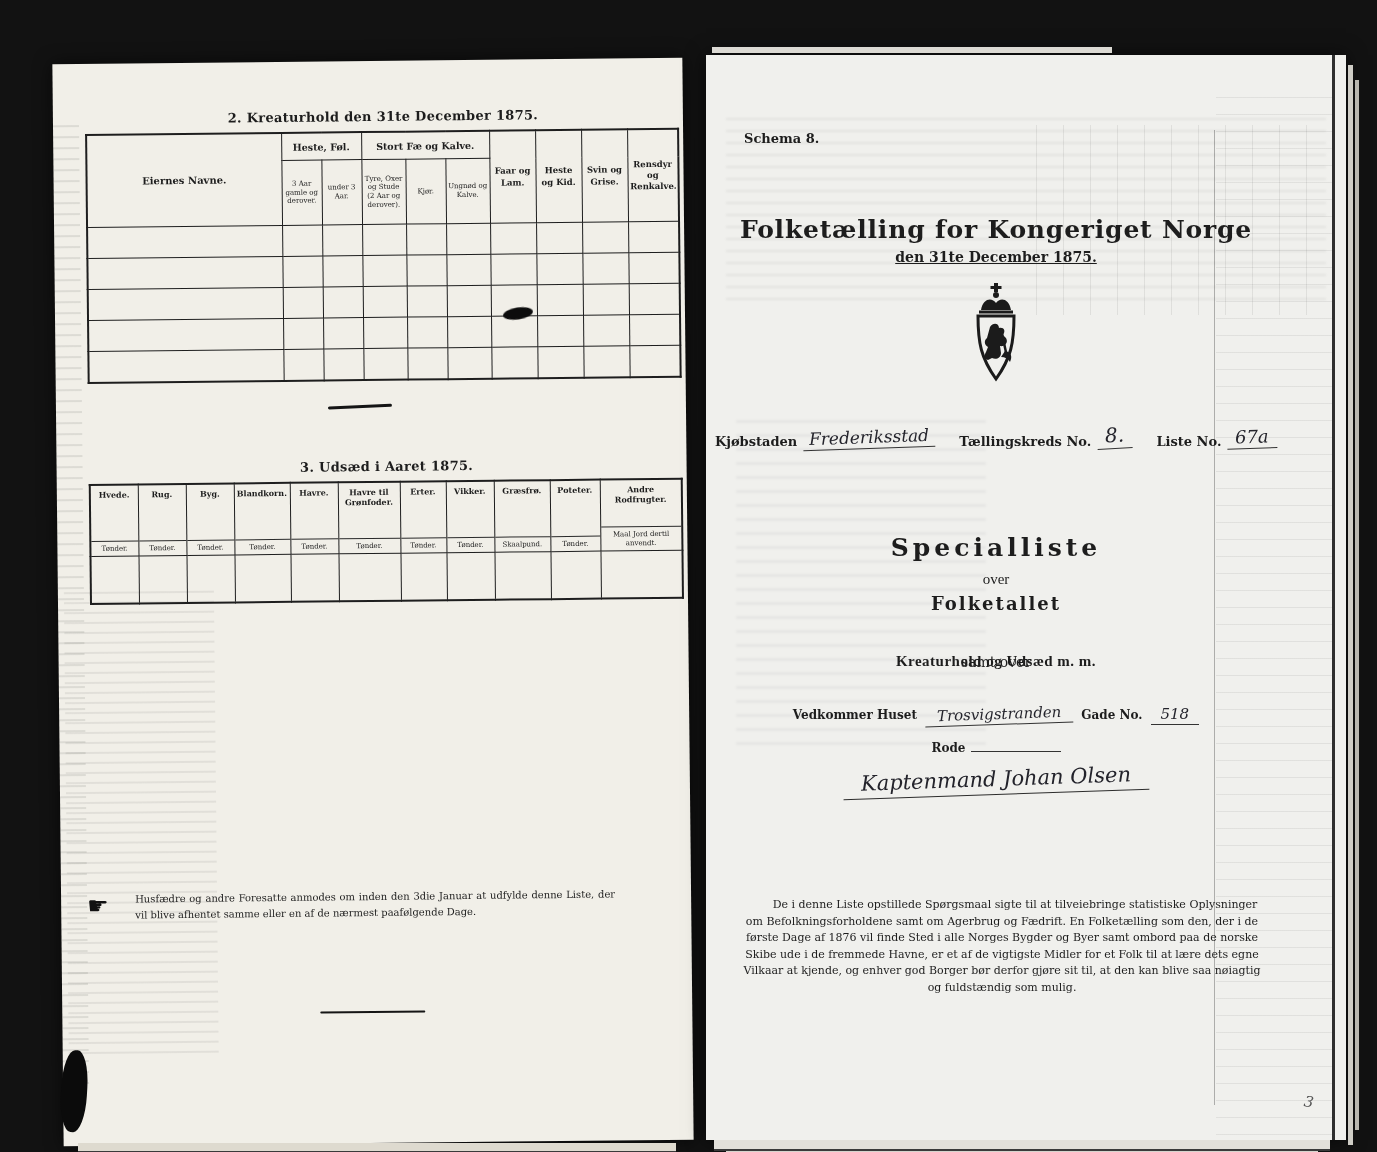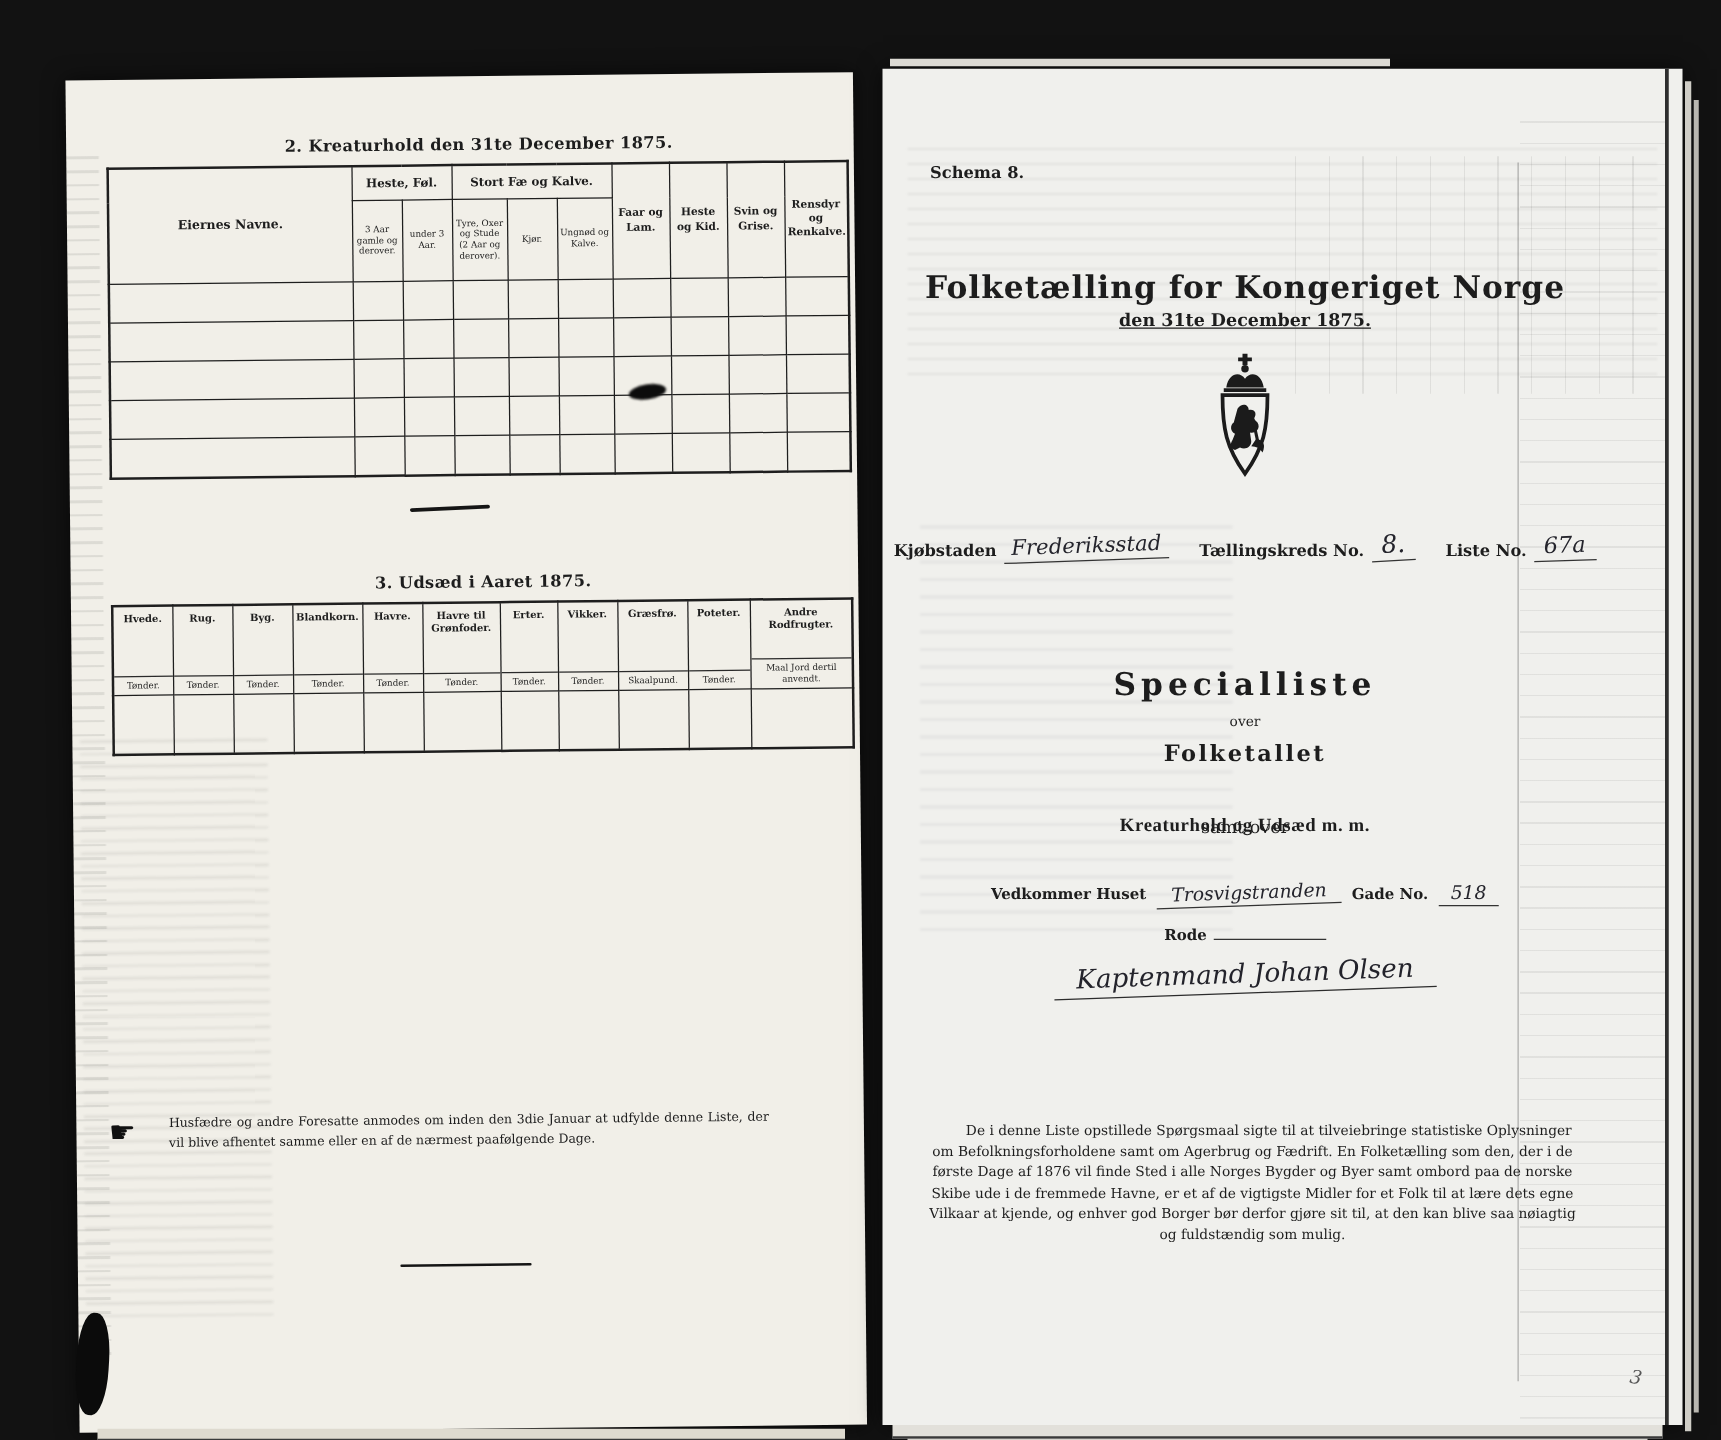--- a/index.html
+++ b/index.html
@@ -60,21 +60,21 @@
   .coat{top:226px;left:0;}
   .place-line{top:368px;display:flex;justify-content:center;gap:24px;align-items:baseline;}
   .pl-group{display:flex;gap:6px;align-items:flex-end;}
   .lbl{font-size:13px;font-weight:bold;white-space:nowrap;}
   .lbl-sm{font-size:12px;font-weight:bold;white-space:nowrap;}
   .hw{font-style:italic;color:#24242c;white-space:nowrap;}
   .hw-place{font-size:17px;border-bottom:1px solid #333;padding:0 6px 1px;transform:rotate(-2deg);display:inline-block;}
   .hw-big{font-size:20px;border-bottom:1px solid #333;padding:0 8px 1px;display:inline-block;transform:rotate(-3deg);}
   .hw-list{font-size:18px;border-bottom:1px solid #333;padding:0 8px 1px;display:inline-block;transform:rotate(-2deg);}
   .h-special{top:478px;font-size:25px;font-weight:bold;letter-spacing:4px;}
-  .h-over1{top:516px;font-size:11px;}
+  .h-over1{top:516px;font-size:15px;font-family:Liberation Serif, serif;}
   .h-pop{top:538px;font-size:18px;font-weight:bold;letter-spacing:2px;}
   .h-over2{top:599px;font-size:14px;}
   .h-kreatur{top:598px;font-size:15px;font-weight:bold;letter-spacing:.5px;font-family:Liberation Serif, serif;}
   .house-line{top:650px;display:flex;justify-content:center;align-items:baseline;gap:8px;}
   .hw-house{font-size:15px;border-bottom:1px solid #333;padding:0 12px 1px;display:inline-block;transform:rotate(-2deg);}
   .hw-street{font-size:15px;border-bottom:1px solid #333;padding:0 10px 1px;display:inline-block;}
   .rode-line{top:682px;}
   .uline{display:inline-block;width:90px;border-bottom:1px solid #333;height:10px;}
   .signature{top:712px;}
   .signature .hw-sig{font-size:21px;font-style:italic;border-bottom:1px solid #2c2c2c;

